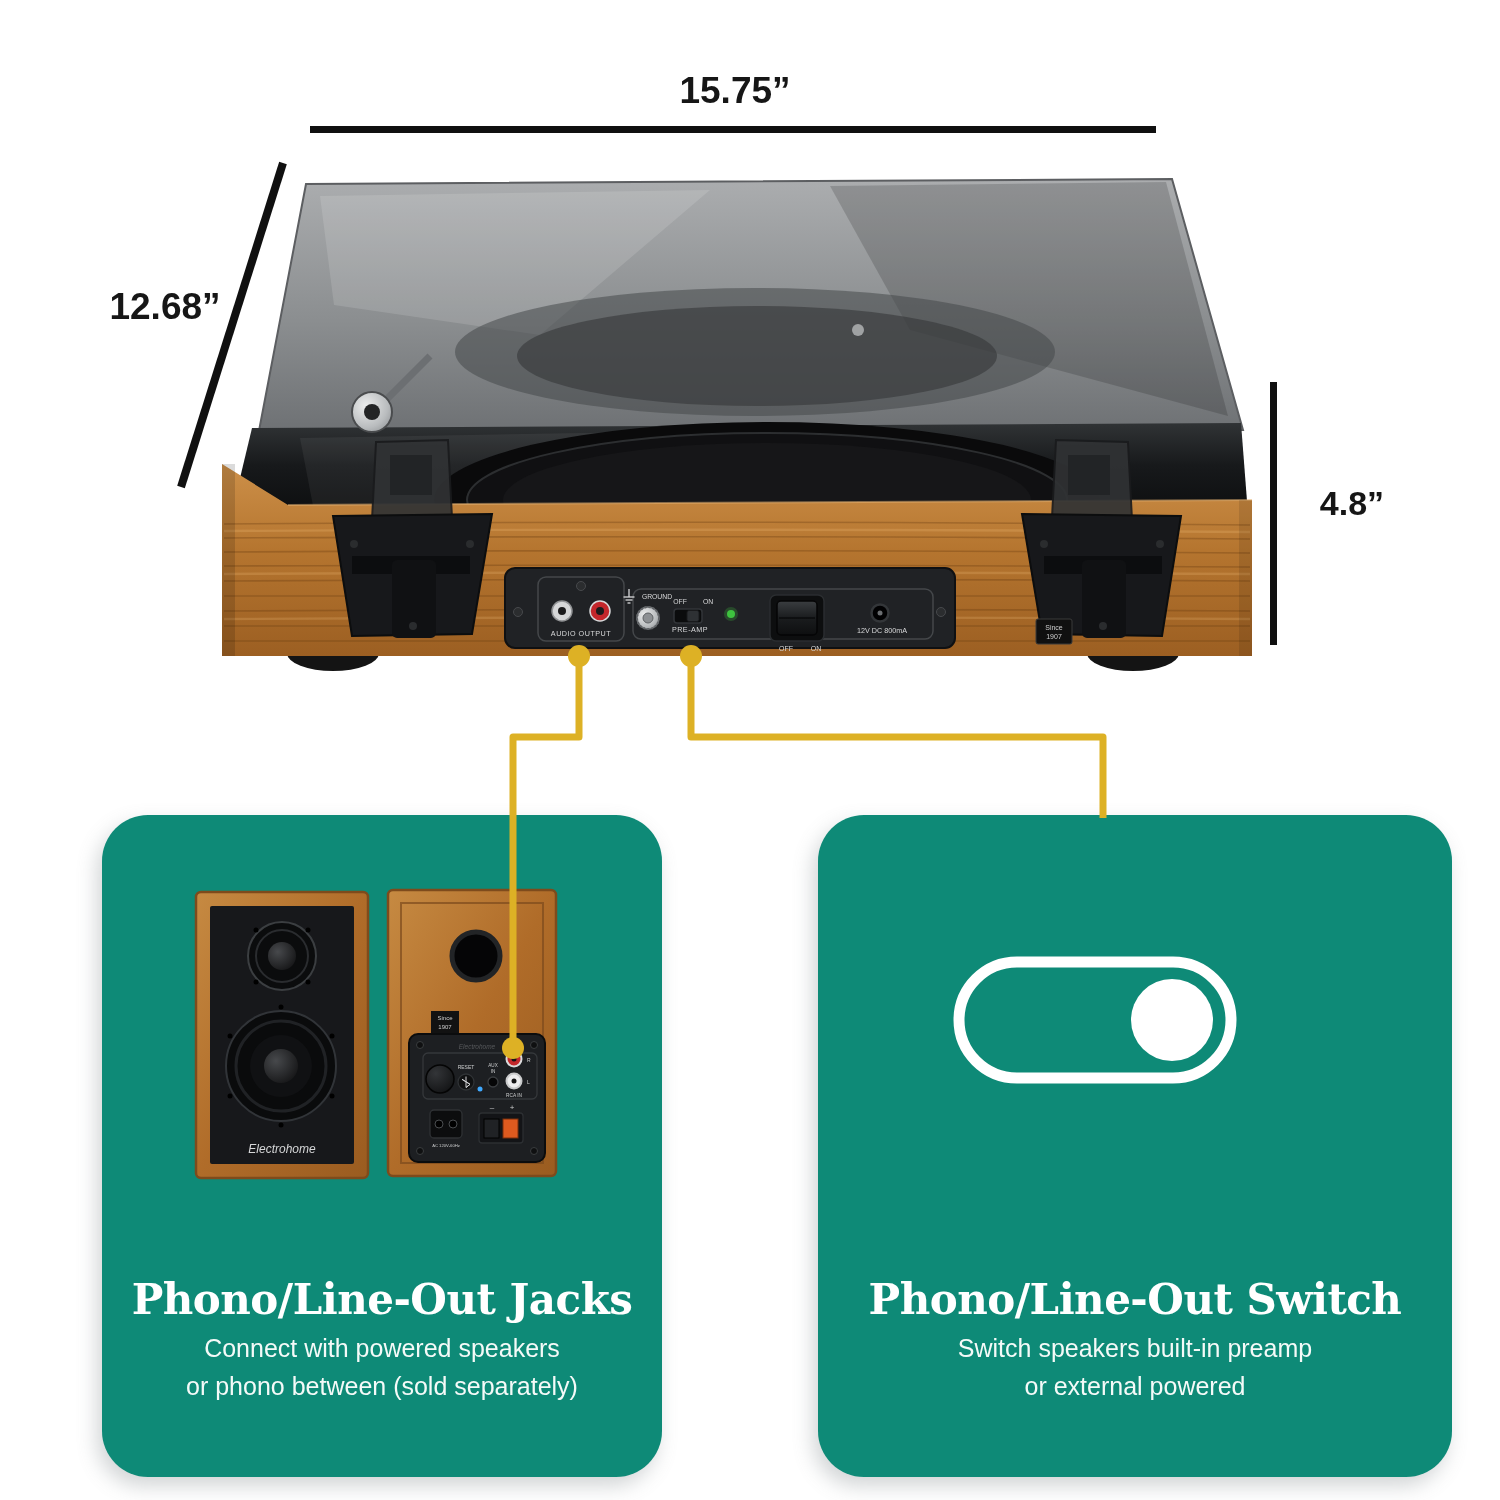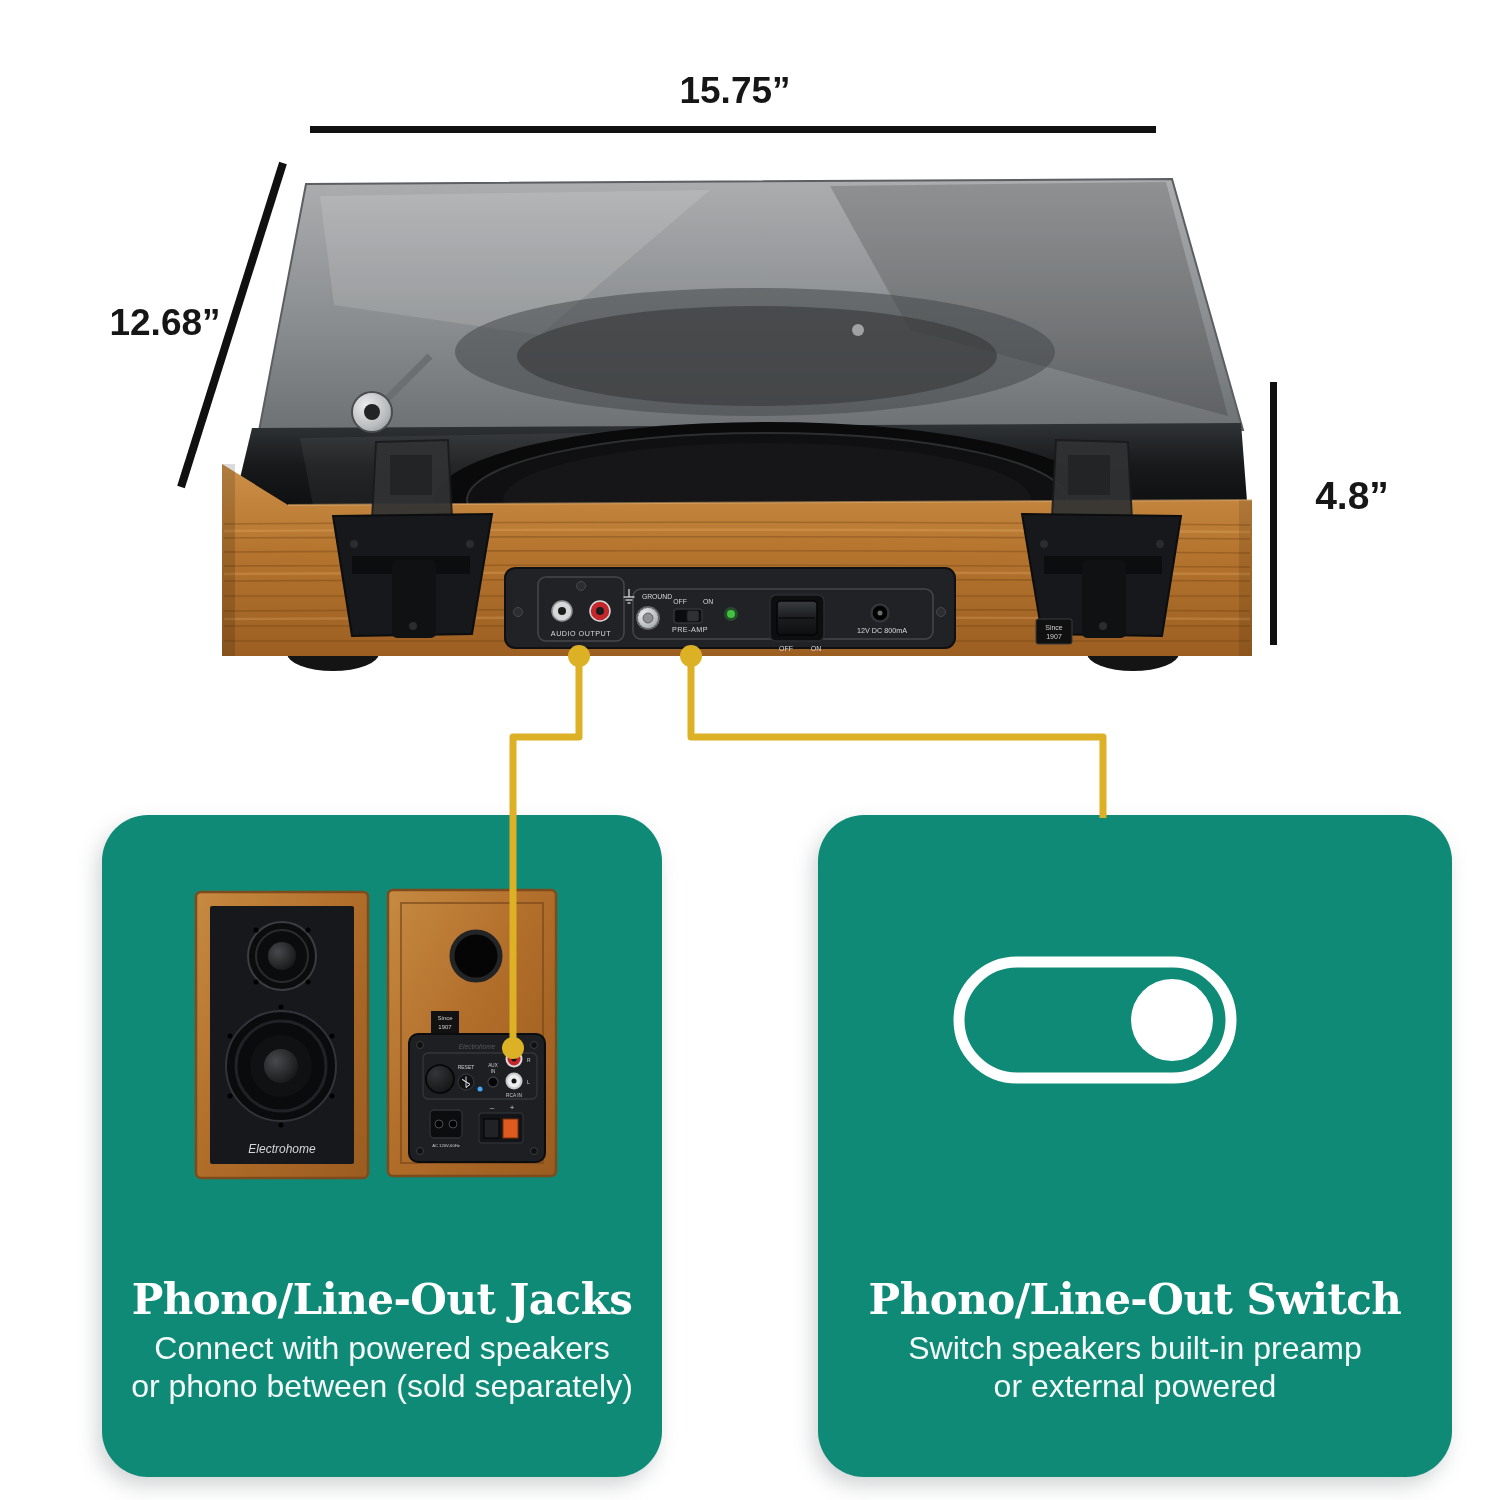--- a/index.html
+++ b/index.html
@@ -6,43 +6,43 @@
   .canvas{
     position:relative;width:1500px;height:1500px;background:#ffffff;
     overflow:hidden;font-family:"Liberation Sans",sans-serif;
   }
   
   .dim-label{
     position:absolute;color:#161616;font-weight:700;
     font-family:"Liberation Sans",sans-serif;text-align:center;
   }
   #dim-width{left:655px;top:70px;width:160px;font-size:37px;}
-  #dim-depth{left:90px;top:286px;width:150px;font-size:37px;margin-top:16px;}
-  #dim-height{left:1297px;top:474px;width:110px;font-size:39px;}
+  #dim-depth{left:90px;top:286px;width:150px;font-size:37px;}
+  #dim-height{left:1297px;top:484px;width:110px;font-size:34px;}
   .dim-line-top{position:absolute;left:310px;top:126px;width:846px;height:7px;background:#101010;}
   .dim-line-right{position:absolute;left:1270px;top:382px;width:7px;height:263px;background:#101010;}
   .dim-diag{position:absolute;left:150px;top:150px;width:160px;height:350px;}
   
   .turntable{position:absolute;left:200px;top:150px;width:1080px;height:540px;}
   
   .card{
     position:absolute;top:815px;height:662px;border-radius:46px;
     background:var(--card-teal,#0E8A77);
     box-shadow:-5px 9px 20px rgba(105,115,118,.30);
   }
   .card-left{left:102px;width:560px;}
   .card-right{left:818px;width:590px;padding-left:44px;}
   .card h2{
     position:absolute;top:444px;left:0;right:0;margin:16px;text-align:center;
     font-family:"DejaVu Serif","Liberation Serif",serif;font-weight:700;
     font-size:42px;color:#ffffff;letter-spacing:-0.5px;
   }
   .card p{
     position:absolute;top:514px;left:0;right:0;margin:0;text-align:center;
-    font-family:"Liberation Sans",sans-serif;font-size:32px;line-height:38px;
+    font-family:"Liberation Sans",sans-serif;font-size:25px;line-height:38px;
     color:#f4faf8;
   }
   .speakers{position:absolute;left:92px;top:73px;width:380px;height:292px;}
   .toggle-svg{position:absolute;left:128px;top:135px;width:300px;height:140px;}
   
   .connectors{position:absolute;left:0;top:0;width:1500px;height:1500px;pointer-events:none;z-index:5;}
   .connector-line{stroke:var(--connector-yellow,#DDB125);stroke-width:7;fill:none;stroke-linejoin:round;}
   .connector-dot{fill:var(--connector-yellow,#DDB125);}
   
   text{font-family:"Liberation Sans",sans-serif;}

